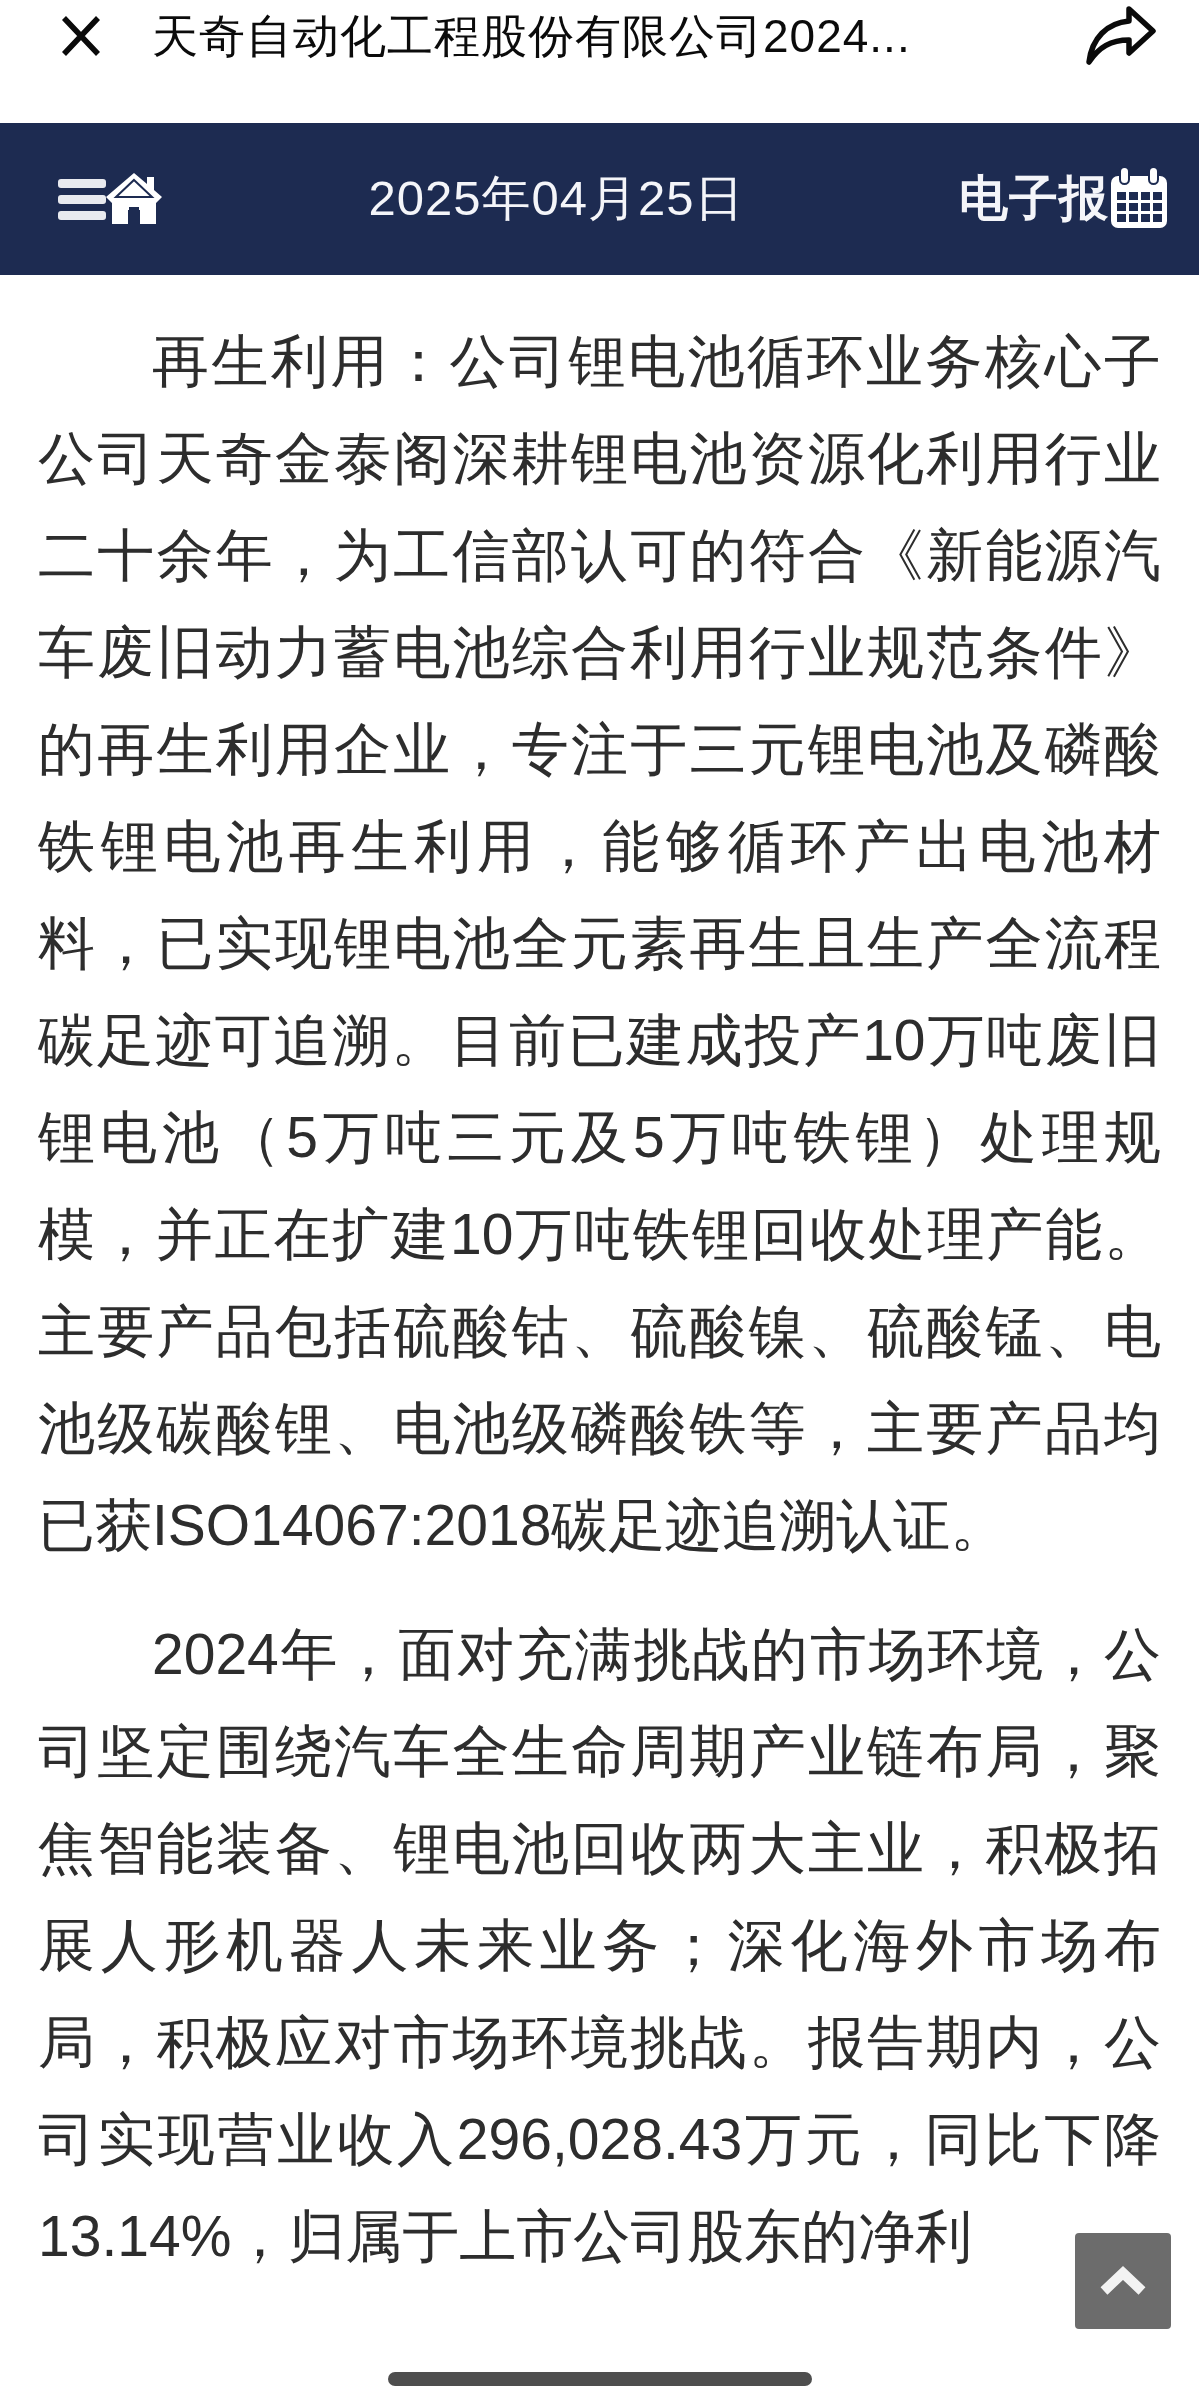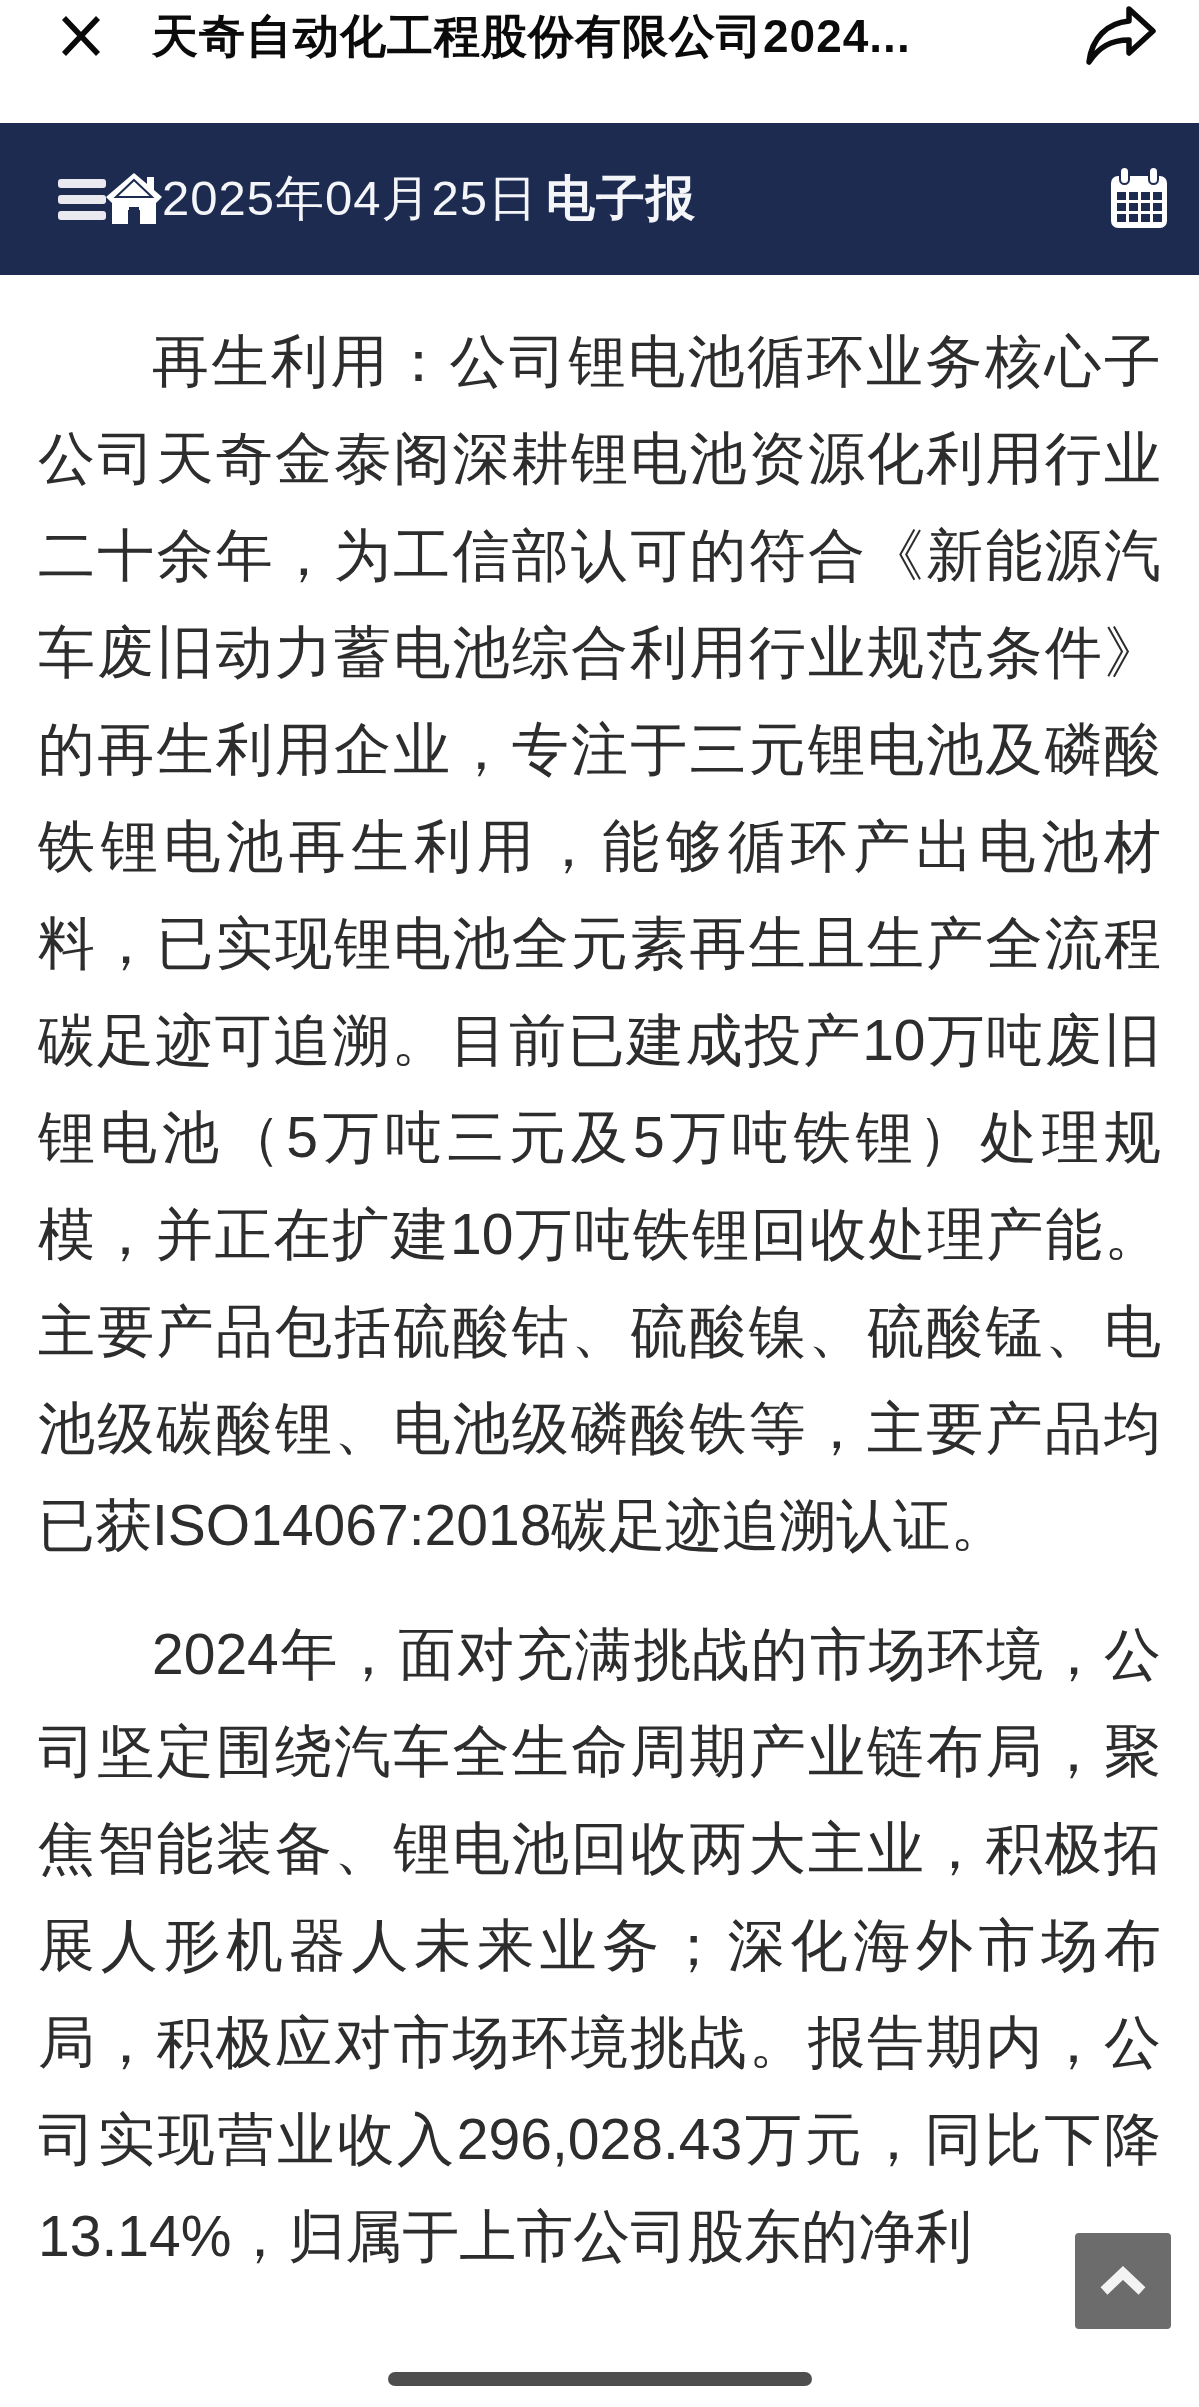--- a/index.html
+++ b/index.html
@@ -11,32 +11,32 @@
   
   .titlebar{
     position:relative;height:123px;background:#ffffff;
   }
   .titlebar-row{
     display:flex;align-items:center;height:74px;padding:0 40px 0 56px;
   }
   .close-btn{width:50px;height:50px;flex:0 0 auto;display:flex;align-items:center;justify-content:center;background:none;border:none;padding:0;cursor:pointer;}
   .page-title{
     margin-left:46px;flex:1 1 auto;
-    font-size:46px;font-weight:bold;color:#0b0b0b;
+    font-size:46px;font-weight:normal;color:#0b0b0b;
     white-space:nowrap;overflow:hidden;letter-spacing:1px;
   }
   .share-btn{width:76px;height:62px;flex:0 0 auto;display:flex;align-items:center;justify-content:center;background:none;border:none;padding:0;margin-left:10px;cursor:pointer;}
   
   .navbar{
     height:152px;background:#1d2b51;display:flex;align-items:center;
     padding:0 30px 0 58px;box-sizing:border-box;
   }
   .menu-btn{background:none;border:none;padding:0;cursor:pointer;flex:0 0 auto;display:flex;flex-direction:column;gap:7px;}
   .menu-btn .bar{width:48px;height:9px;border-radius:3px;background:#e8eaef;}
-  .nav-center{flex:1 1 auto;display:flex;align-items:center;justify-content:flex-start;}
+  .nav-center{flex:1 1 auto;display:flex;align-items:center;justify-content:space-between;}
   .home-btn{background:none;border:none;padding:0;cursor:pointer;display:flex;align-items:center;}
   .nav-date,.nav-edition{color:#f4f5f9;font-size:49px;letter-spacing:1px;white-space:nowrap;}
   .nav-edition{margin-left:8px;font-weight:bold;}
   .cal-btn{background:none;border:none;padding:0;cursor:pointer;flex:0 0 auto;display:flex;align-items:center;}
   
   .article{
     padding:38px 38px 0 38px;
     font-size:57px;line-height:97px;color:#2d2d2d;
     text-align:justify;text-justify:inter-ideograph;
   }

